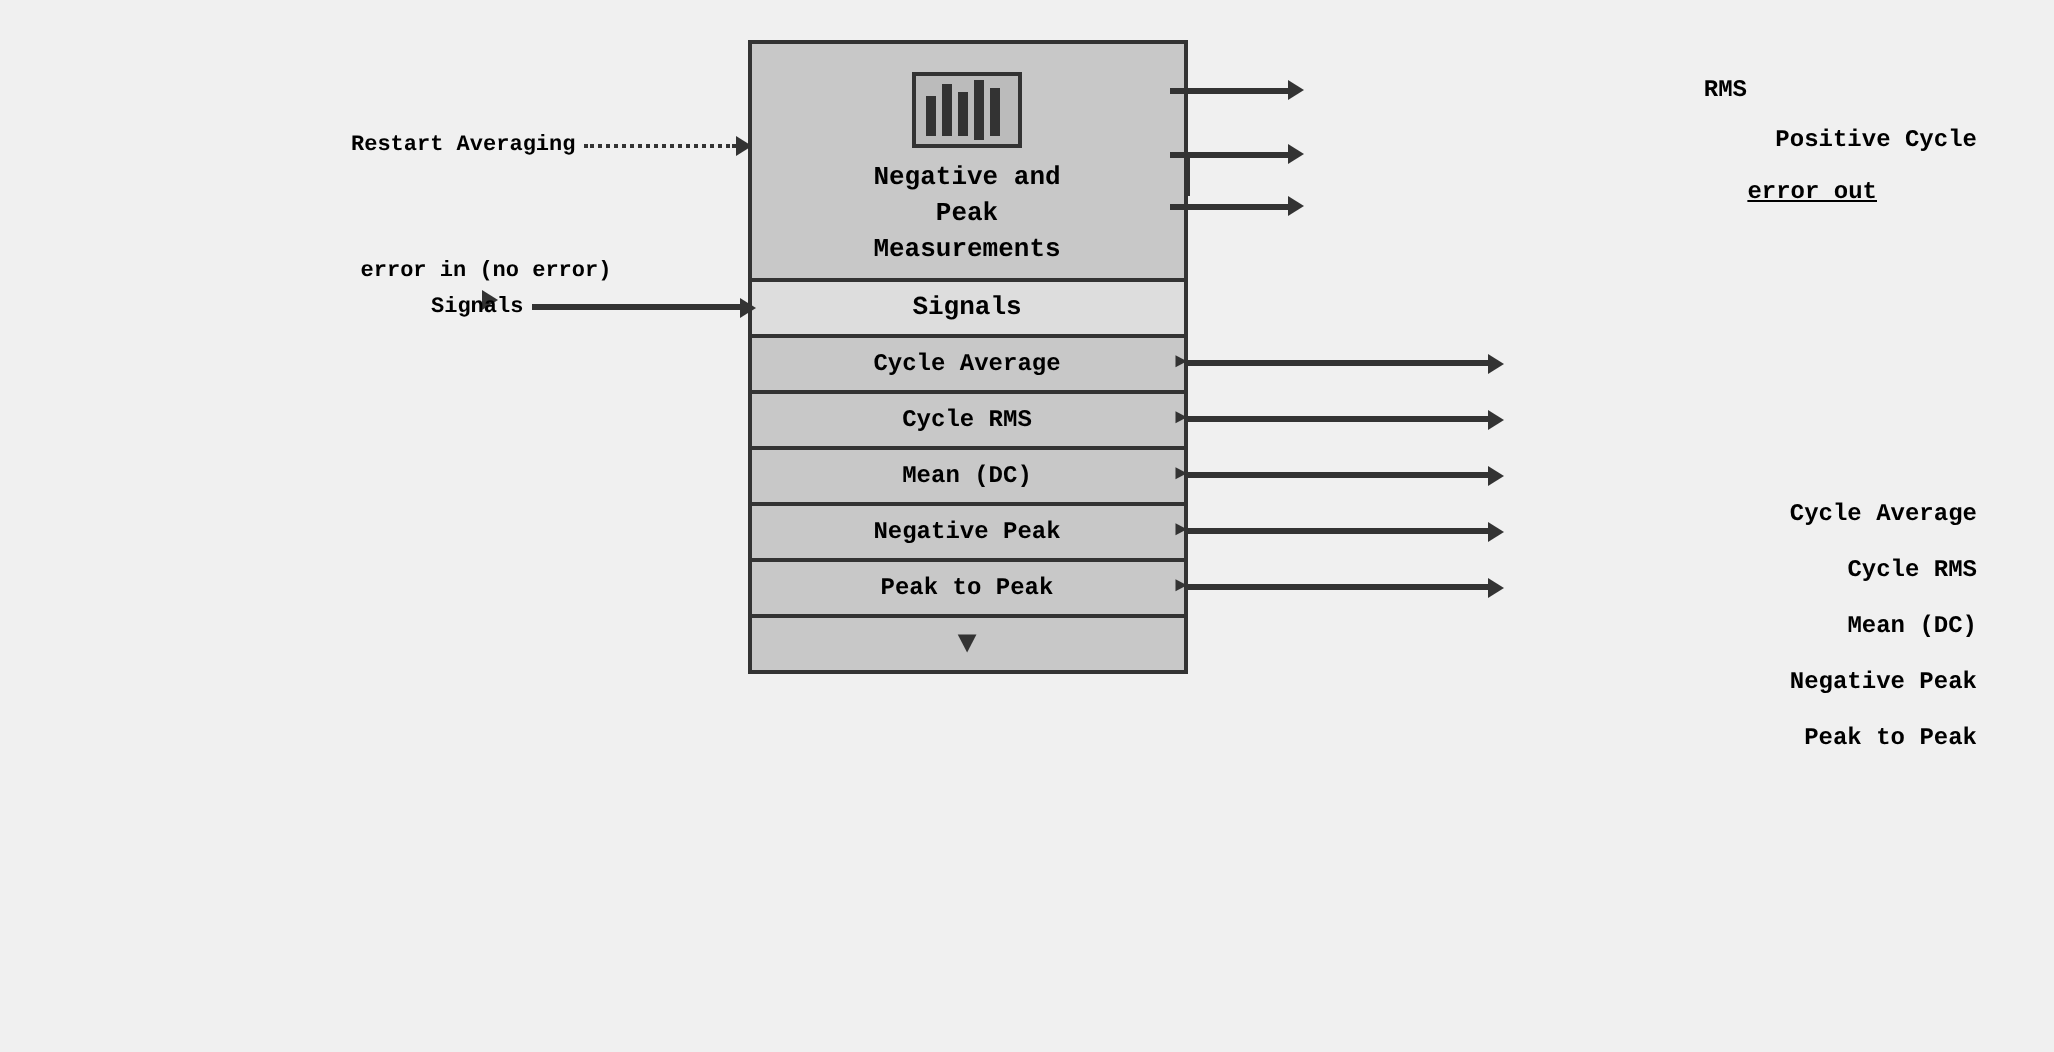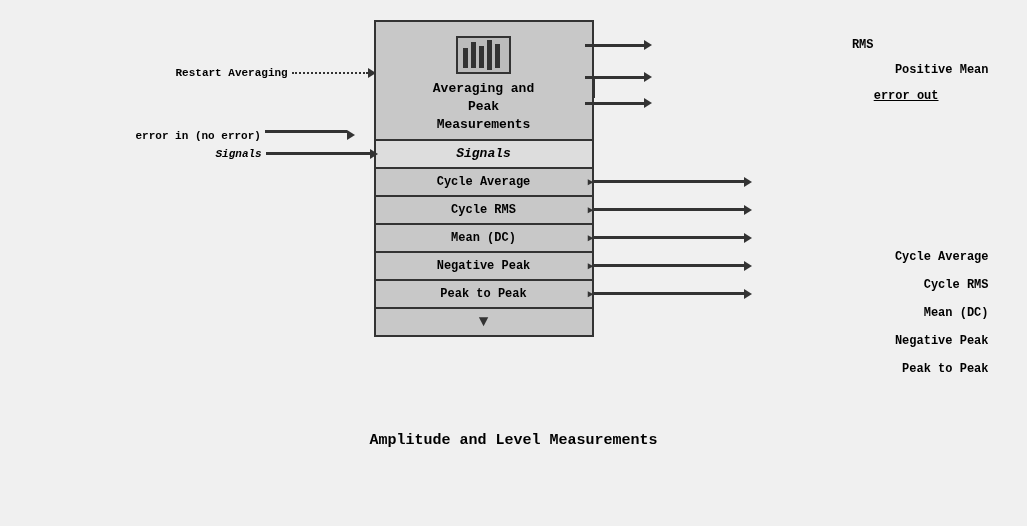--- a/index.html
+++ b/index.html
@@ -162,45 +162,45 @@
           <div style="width:60px; height:3px; background:#333;"></div>
           <div style="width:0;height:0;border-top:5px solid transparent;border-bottom:5px solid transparent;border-left:8px solid #333; margin-left:-1px;"></div>
         </div>
 
         <div style="position:absolute; left:-200px; top:45px; display:flex; align-items:center; width:200px;">
           <span style="font-family:'Courier New',monospace;font-size:11px;font-weight:bold;white-space:nowrap;margin-right:4px;">Restart Averaging</span>
           <div style="flex:1; border-top:2px dotted #333; height:0;"></div>
           <div style="width:0;height:0;border-top:5px solid transparent;border-bottom:5px solid transparent;border-left:8px solid #333;"></div>
         </div>
 
-        <div style="position:absolute; left:-240px; top:108px; display:flex; width:219px;">
+        <div style="position:absolute; left:-240px; top:108px; display:flex; align-items:center; width:219px;flex-direction:column;">
           <span style="font-family:'Courier New',monospace;font-size:11px;font-weight:bold;white-space:nowrap;margin-right:4px;">error in (no error)</span>
           <div style="flex:1; border-top:3px solid #333; height:0;"></div>
           <div style="width:0;height:0;border-top:5px solid transparent;border-bottom:5px solid transparent;border-left:8px solid #333;"></div>
         </div>
 
         <div class="waveform-icon">
           <svg viewBox="0 0 50 35" width="50" height="35">
 
             <rect x="4" y="10" width="5" height="20" fill="#333"></rect>
             <rect x="12" y="4" width="5" height="26" fill="#333"></rect>
             <rect x="20" y="8" width="5" height="22" fill="#333"></rect>
             <rect x="28" y="2" width="5" height="30" fill="#333"></rect>
             <rect x="36" y="6" width="5" height="24" fill="#333"></rect>
           </svg>
         </div>
 
         <div class="block-title">
-          <span>Averaging and</span><br>
+          <span>Negative and</span><br>
           <span>Peak</span><br>
           <span>Measurements</span>
         </div>
       </div>
 
-      <div class="block-row block-row-signals" style="border-bottom:2px solid #333; position:relative;font-style:italic;">
+      <div class="block-row block-row-signals" style="border-bottom:2px solid #333; position:relative;">
 
         <div style="position:absolute; left:-160px; top:50%; transform:translateY(-50%); display:flex; align-items:center; width:162px;">
           <span style="font-family:'Courier New',monospace;font-size:11px;font-weight:bold;white-space:nowrap;margin-right:4px;">Signals</span>
           <div style="flex:1; border-top:3px solid #333; height:0;"></div>
           <div style="width:0;height:0;border-top:5px solid transparent;border-bottom:5px solid transparent;border-left:8px solid #333;"></div>
         </div>
         <span>Signals</span>
       </div>
 
       <div class="block-row" style="border-bottom:2px solid #333; position:relative;">
@@ -247,32 +247,31 @@
           <div style="flex:1; border-top:3px solid #333; height:0;"></div>
           <div style="width:0;height:0;border-top:5px solid transparent;border-bottom:5px solid transparent;border-left:8px solid #333;"></div>
         </div>
       </div>
 
       <div class="block-bottom-arrow">▼</div>
     </div>
 
     <div style="position:absolute; right:120px; top:28px; font-family:'Courier New',monospace; font-size:12px; font-weight:bold;">RMS</div>
 
-    <div style="position:absolute; right:5px; top:53px; font-family:'Courier New',monospace; font-size:12px; font-weight:bold;">Positive Mean</div>
+    <div style="position:absolute; right:5px; top:53px; font-family:'Courier New',monospace; font-size:12px; font-weight:bold;">Positive Cycle</div>
 
     <div style="position:absolute; right:55px; top:79px; font-family:'Courier New',monospace; font-size:12px; font-weight:bold;text-decoration:underline;">error out</div>
 
     <div style="position:absolute; right:5px; top:240px; font-family:'Courier New',monospace; font-size:12px; font-weight:bold;">Cycle Average</div>
 
     <div style="position:absolute; right:5px; top:268px; font-family:'Courier New',monospace; font-size:12px; font-weight:bold;">Cycle RMS</div>
 
     <div style="position:absolute; right:5px; top:296px; font-family:'Courier New',monospace; font-size:12px; font-weight:bold;">Mean (DC)</div>
 
     <div style="position:absolute; right:5px; top:324px; font-family:'Courier New',monospace; font-size:12px; font-weight:bold;">Negative Peak</div>
 
     <div style="position:absolute; right:5px; top:352px; font-family:'Courier New',monospace; font-size:12px; font-weight:bold;">Peak to Peak</div>
 
   </div>
 
   <div class="caption-area">
-    <div class="caption-bold">Amplitude and Level Measurements</div>
   </div>
 </div>
 
 </body></html>

